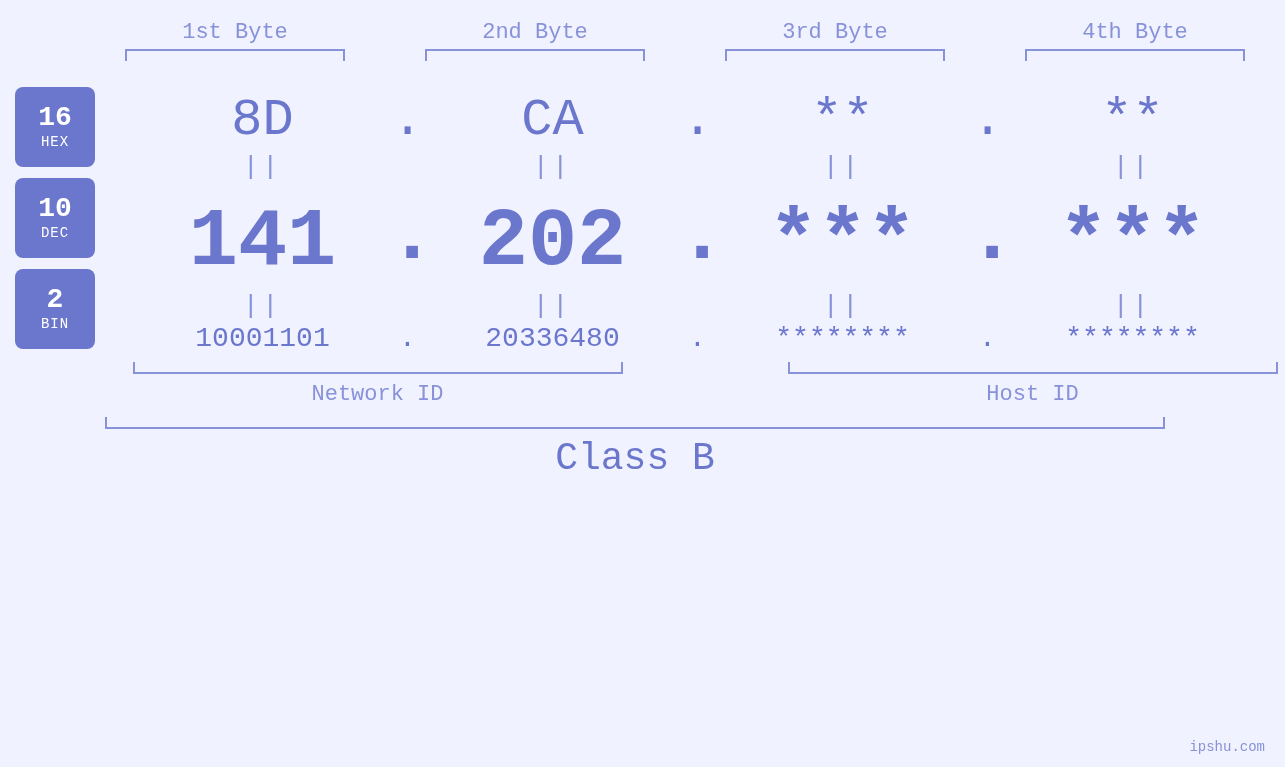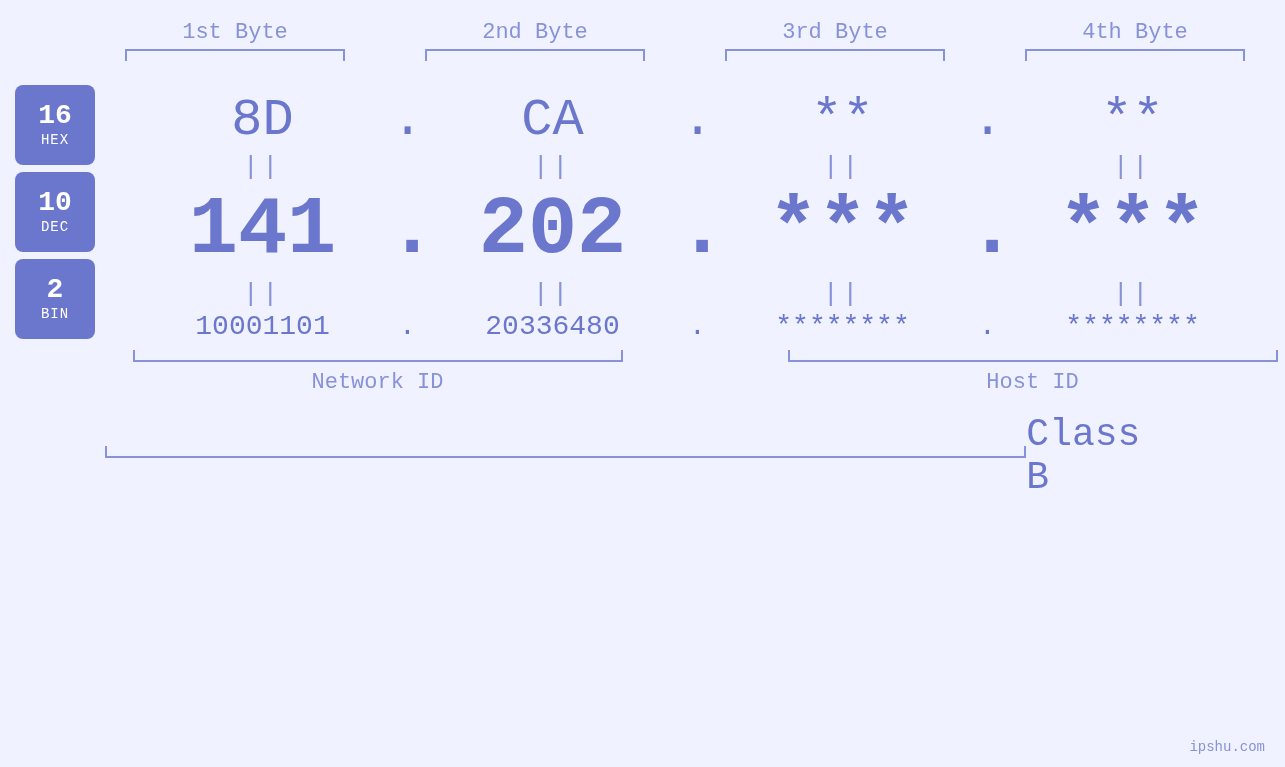--- a/index.html
+++ b/index.html
@@ -128,20 +128,21 @@
       text-align: center;
     }
 
     .hex-value {
       font-size: 52px;
     }
 
     .dec-value {
       font-size: 82px;
       font-weight: bold;
+      margin-top: 12px;
     }
 
     .bin-value {
       font-size: 28px;
     }
 
     .dot-sep {
       color: #6b77cc;
       font-size: 52px;
       width: 40px;
@@ -213,21 +214,21 @@
       font-family: 'Courier New', Courier, monospace;
       font-size: 22px;
       margin-top: 8px;
     }
 
     
     .class-section {
       width: 1060px;
       margin: 10px auto 0 auto;
       display: flex;
-      flex-direction: row;
+      flex-direction: column;
       align-items: center;
     }
 
     .class-bracket {
       width: 100%;
       height: 12px;
       border: 2px solid #8892d8;
       border-top: none;
     }
 

